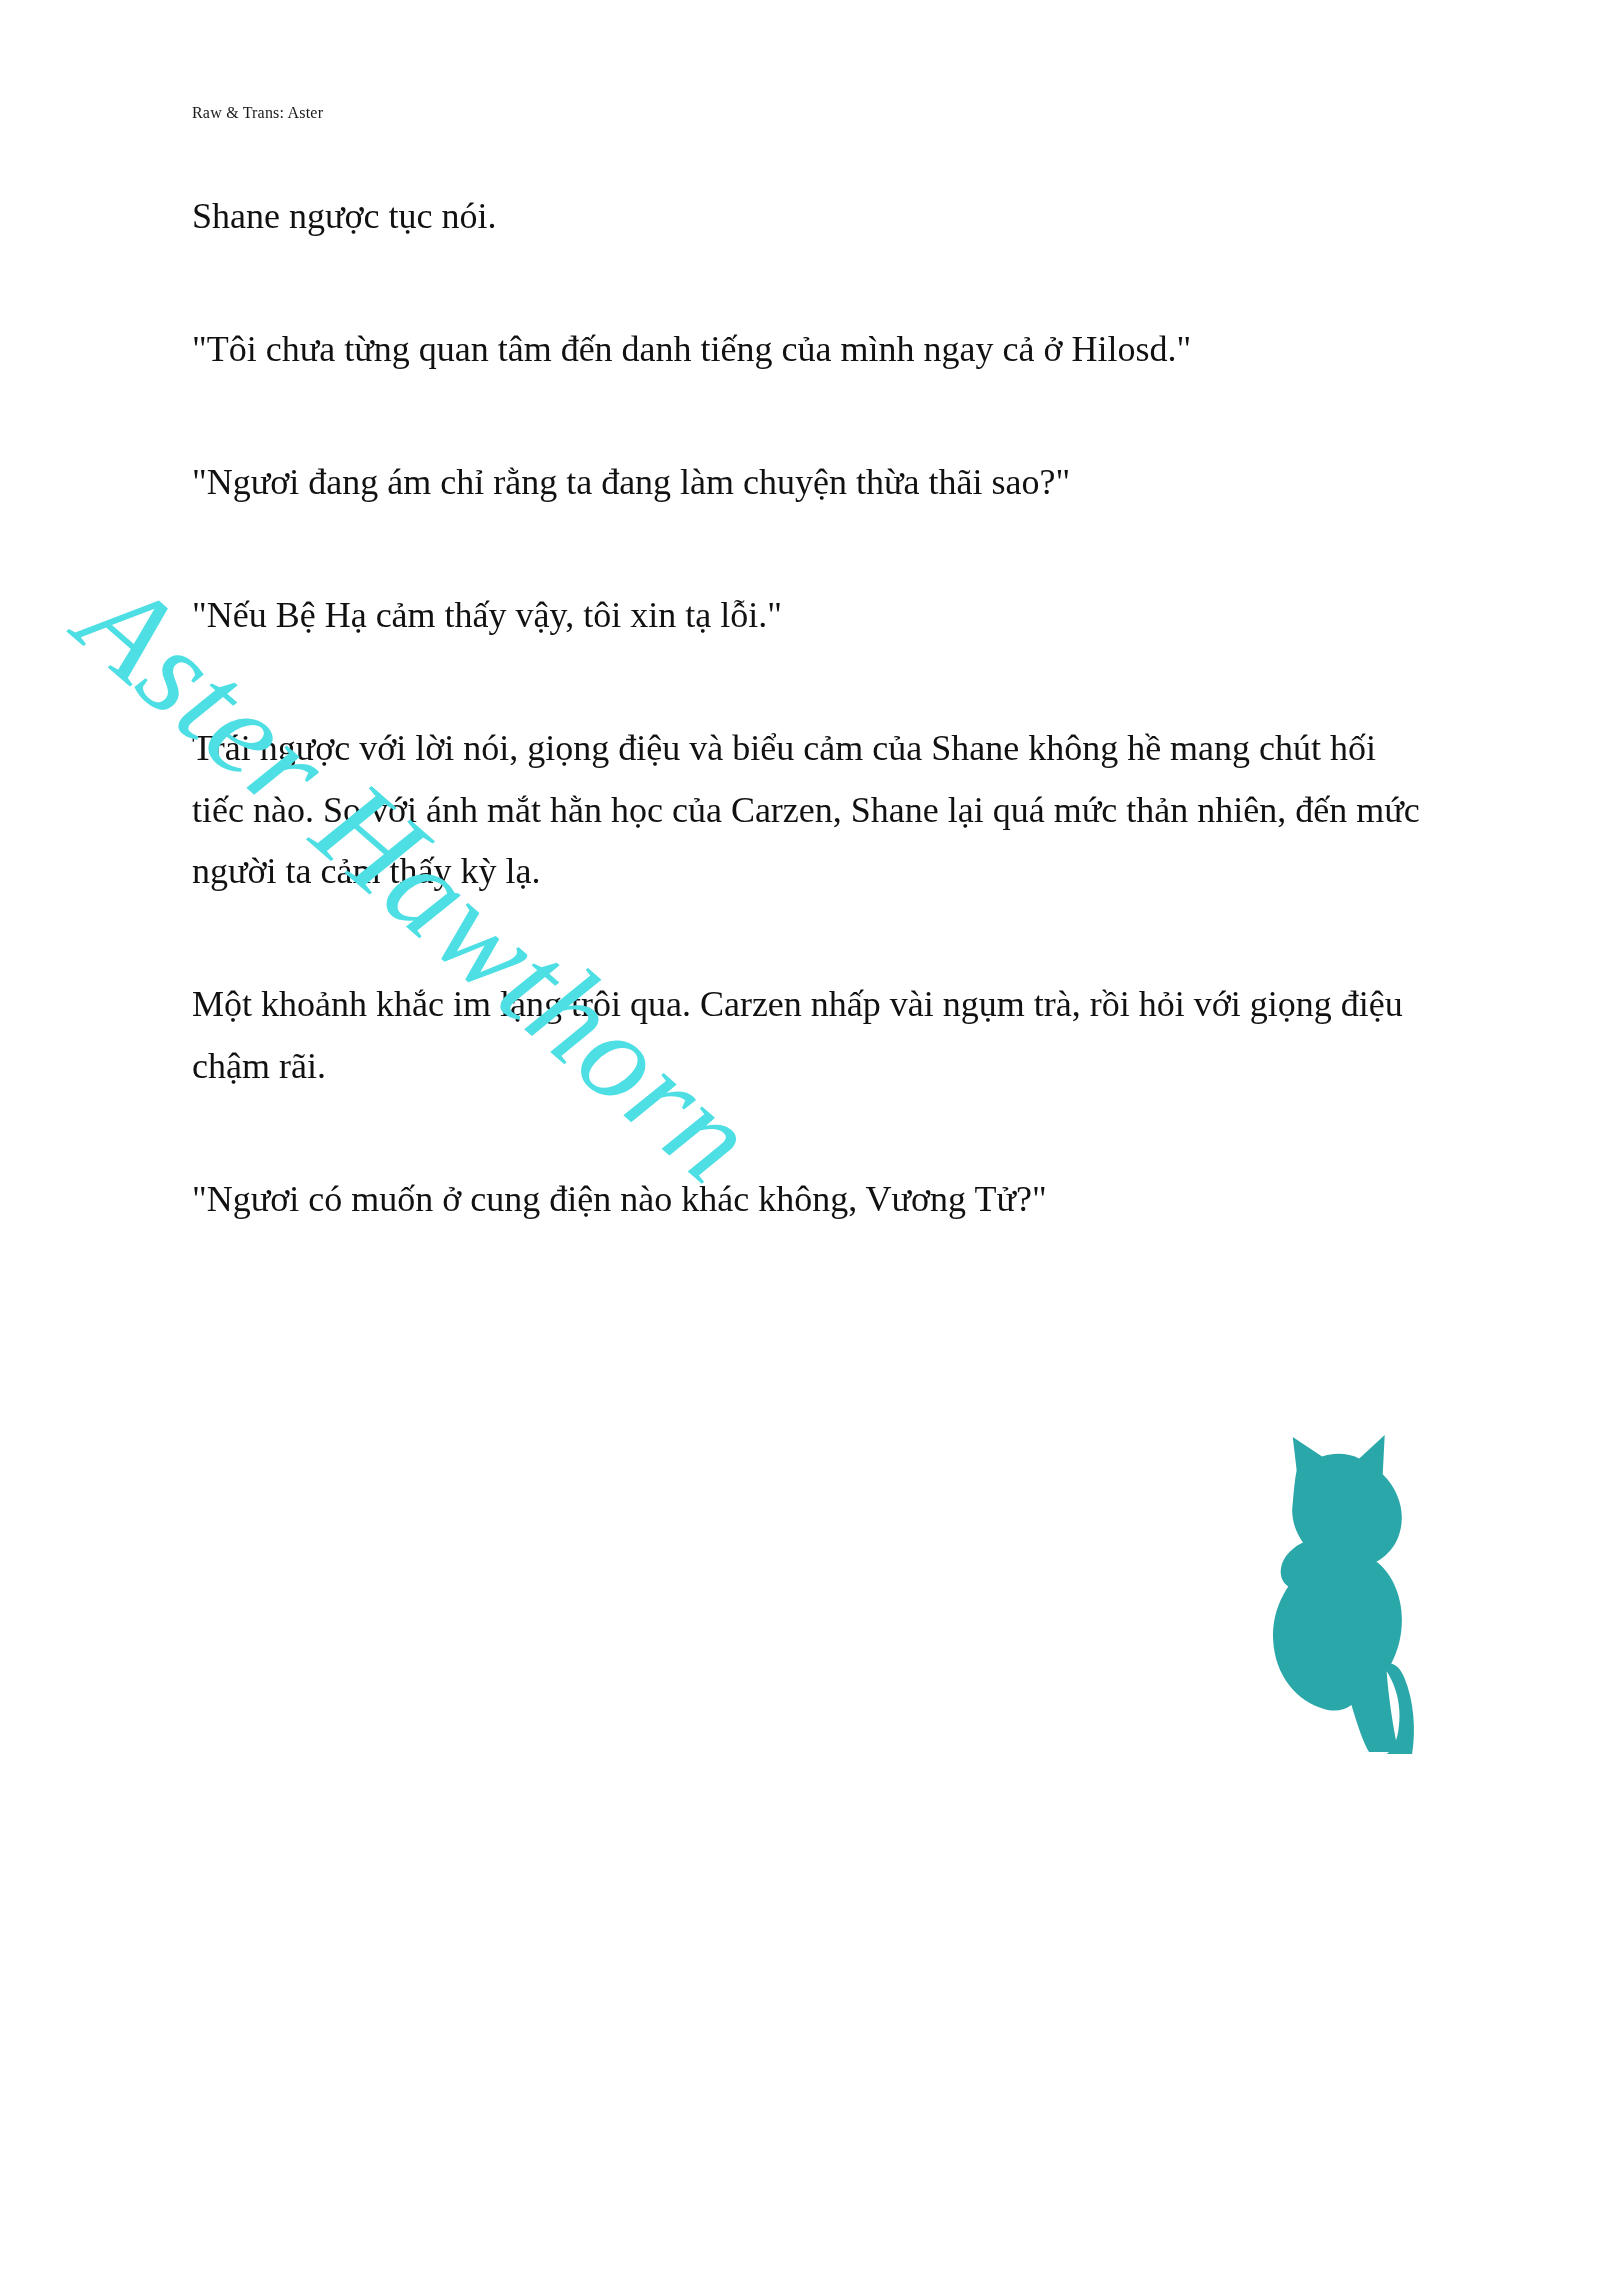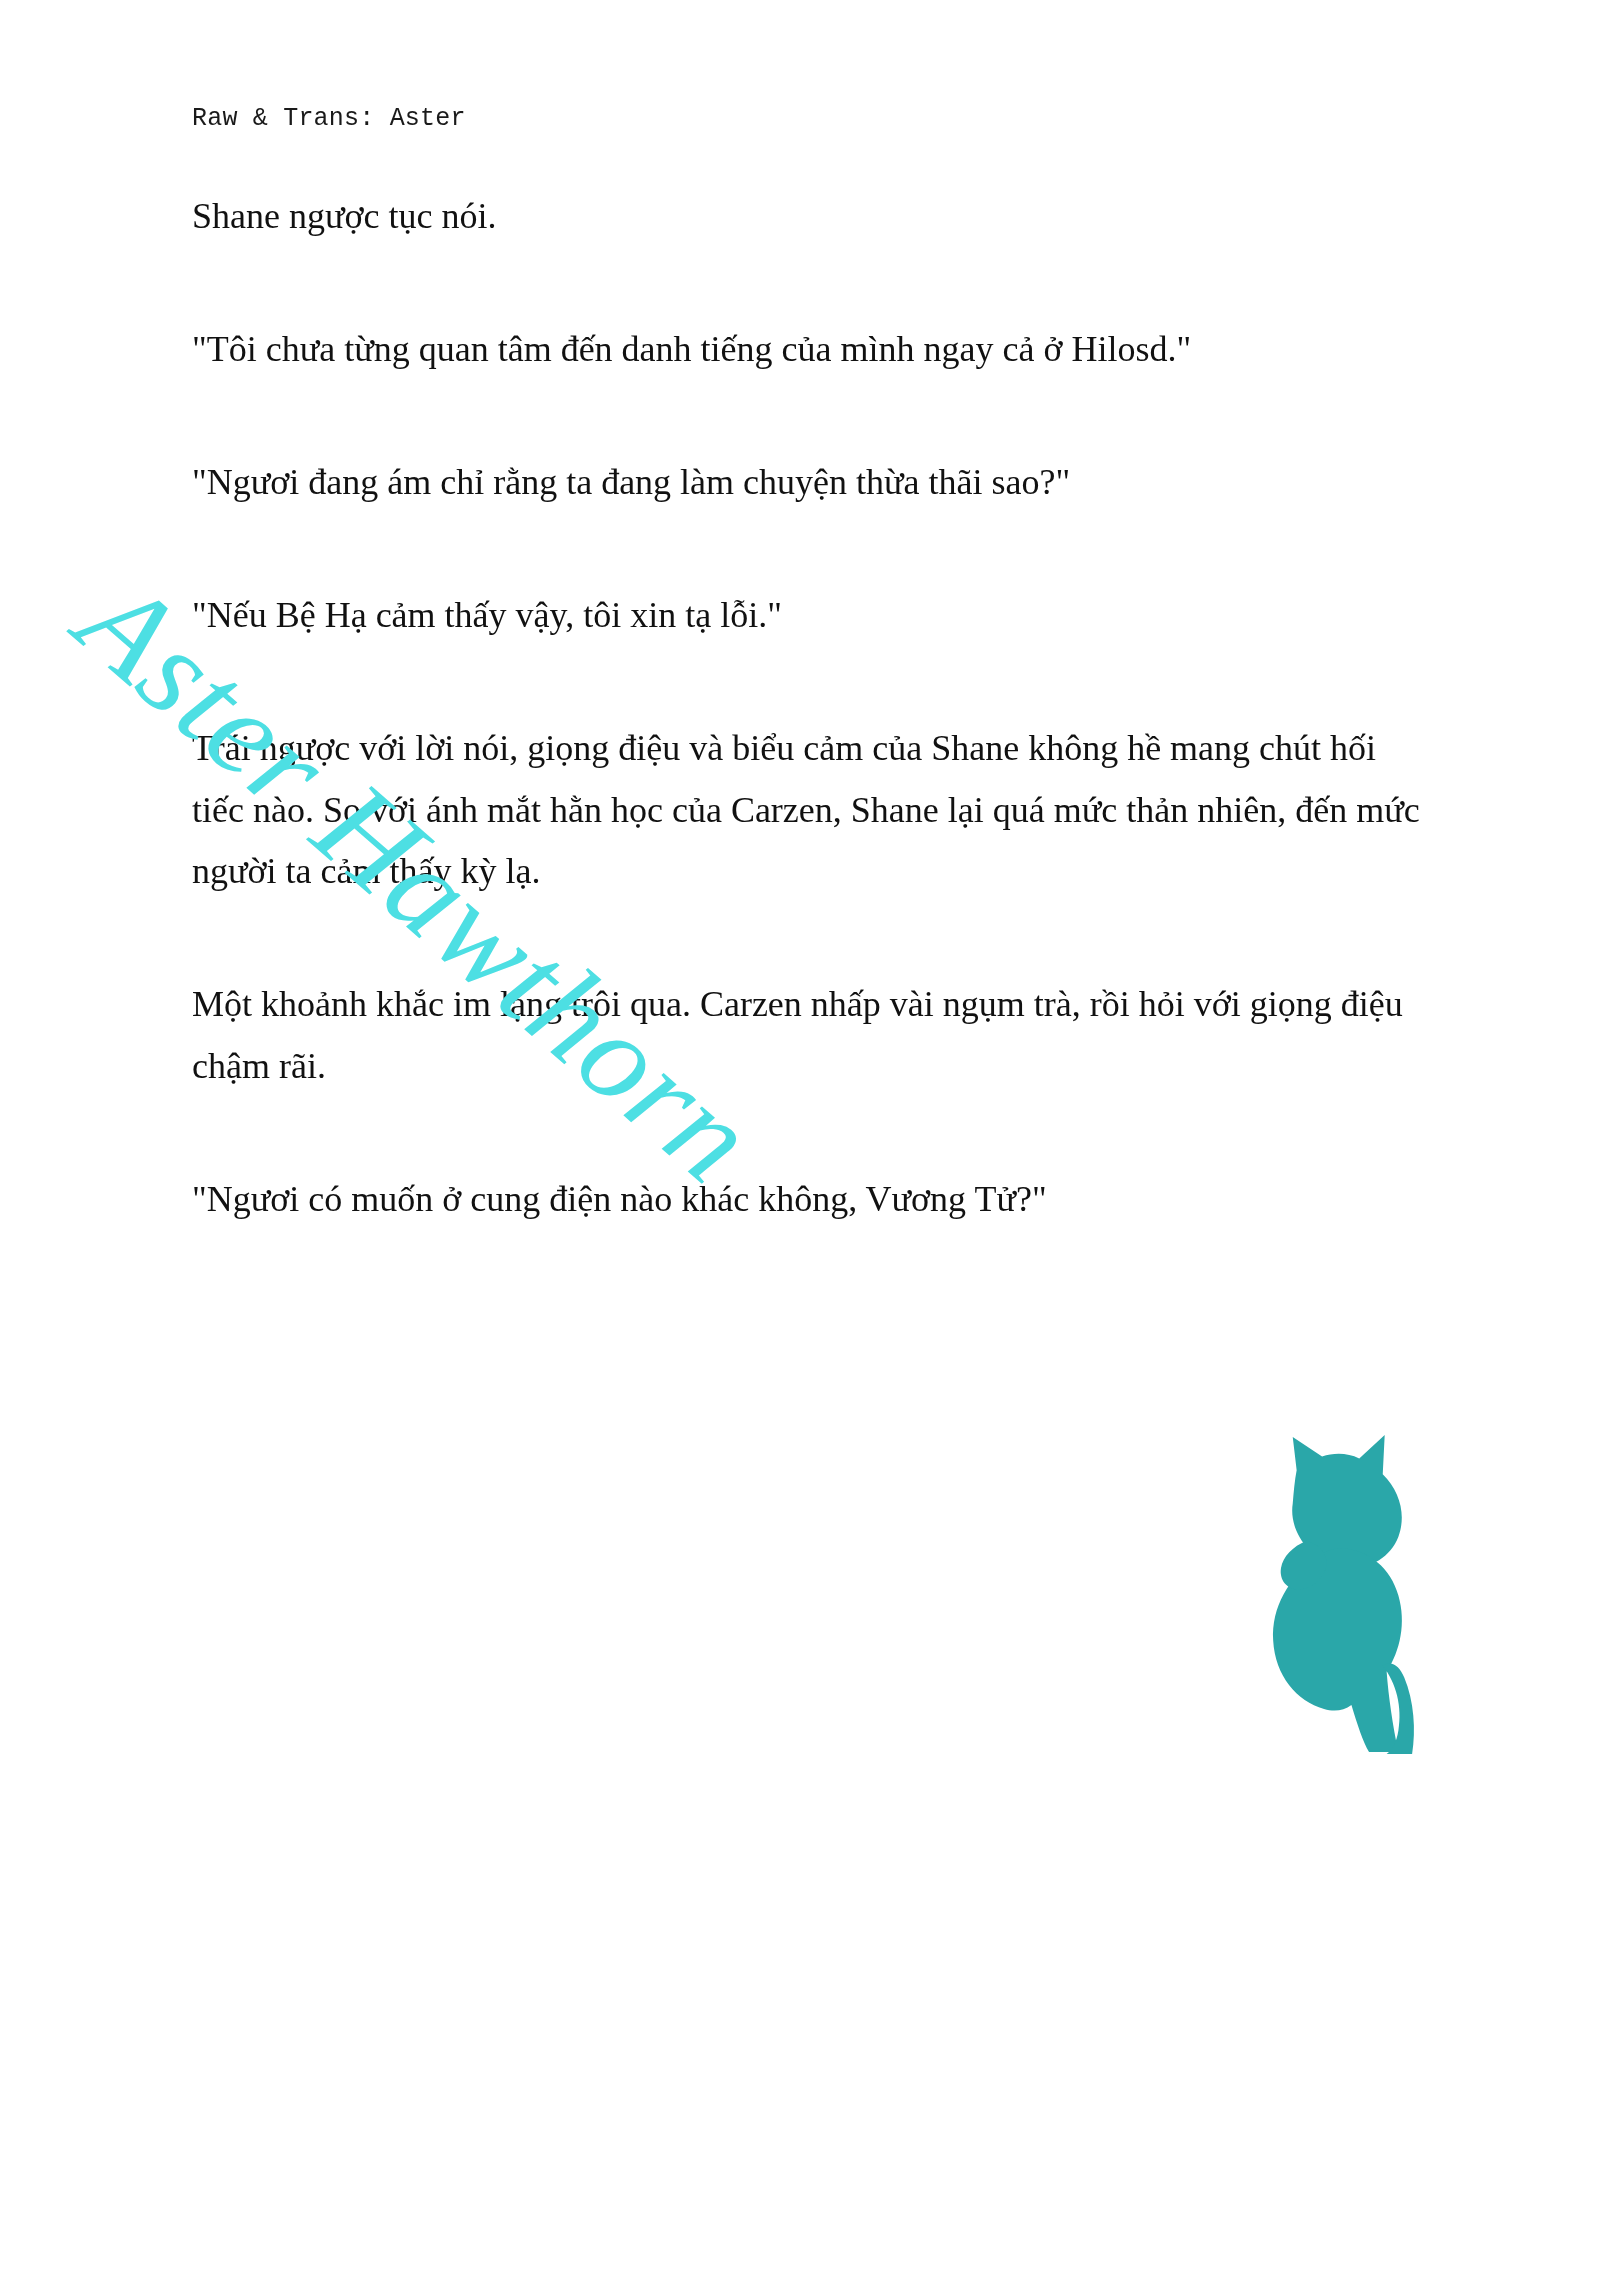--- a/index.html
+++ b/index.html
@@ -14,22 +14,22 @@
     position: relative;
     width: 1621px;
     height: 2293px;
     background: #ffffff;
     overflow: hidden;
   }
   .header-note {
     position: absolute;
     left: 192px;
     top: 104px;
-    font-family: Liberation Mono, monospace;
-    font-size: 25px;
+    font-family: Liberation Serif, serif;
+    font-size: 16px;
     color: #1a1a1a;
     letter-spacing: 0.2px;
   }
   .content {
     position: absolute;
     left: 192px;
     top: 186px;
     width: 1245px;
   }
   .para {

